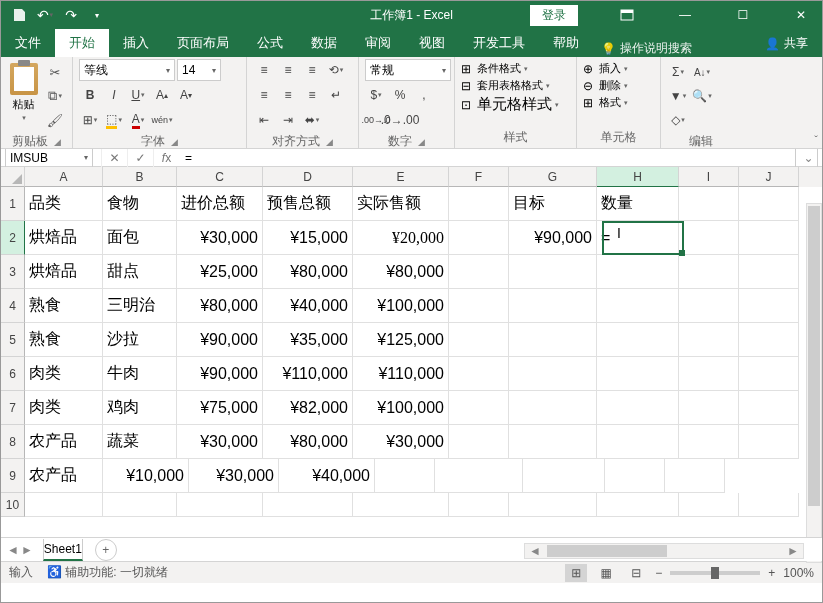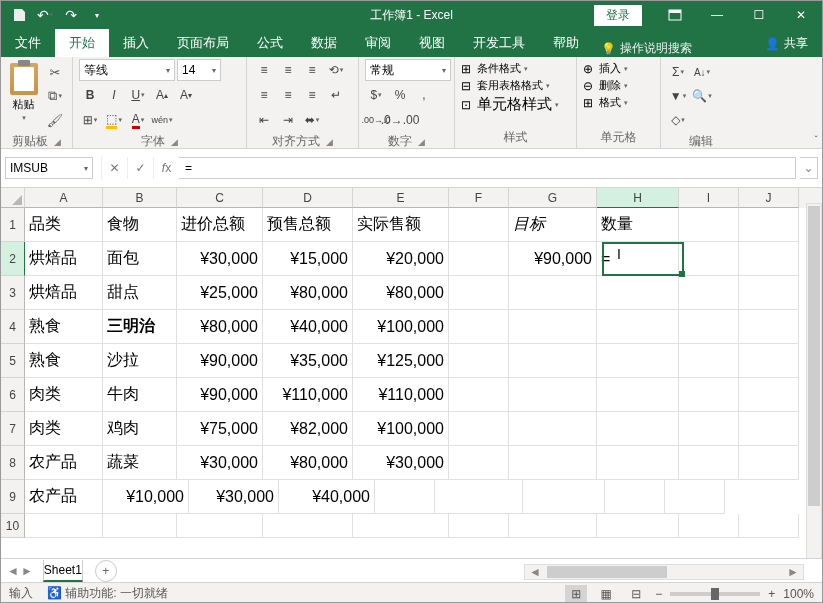--- a/index.html
+++ b/index.html
@@ -1,21 +1,21 @@
 <!DOCTYPE html>
 <html><head>
 <meta charset="utf-8">
 <style>
 *{box-sizing:border-box;margin:0;padding:0;font-family:"Microsoft YaHei","Segoe UI",Arial,sans-serif;font-size:12px;user-select:none}
 body{background:#fff;width:823px;height:603px;overflow:hidden;position:relative;border:1px solid #999}
 .titlebar{height:28px;background:#217346;display:flex;align-items:center;color:#fff;position:relative}
 .qat{display:flex;gap:2px;padding-left:6px;align-items:center}
 .qat-btn{width:24px;height:24px;display:flex;align-items:center;justify-content:center;color:#fff;font-size:14px}
 .title-center{position:absolute;left:50%;transform:translateX(-50%);font-size:12px}
-.title-right{margin-left:auto;display:flex;align-items:center;gap:0}
+.title-right{margin-left:auto;display:flex;align-items:center;gap:16px}
 .login-btn{background:#fff;color:#217346;padding:2px 12px;margin-right:12px;font-size:12px}
 .win-btn{width:42px;height:28px;display:flex;align-items:center;justify-content:center;color:#fff}
 .tabbar{height:28px;background:#217346;display:flex;align-items:flex-end;color:#fff}
 .tab{padding:5px 14px;font-size:13px;cursor:pointer}
 .tab.active{background:#fff;color:#217346}
 .tell-me{display:flex;align-items:center;gap:4px;margin-left:8px;opacity:.9}
 .share{margin-left:auto;padding:5px 14px;display:flex;align-items:center;gap:4px}
 .ribbon{height:92px;background:#f3f2f1;border-bottom:1px solid #d4d4d4;display:flex;position:relative}
 .rgroup{border-right:1px solid #d4d4d4;padding:2px 6px 0;display:flex;flex-direction:column;height:100%}
 .rgroup-body{flex:1;display:flex;gap:4px;align-items:flex-start}
@@ -25,21 +25,21 @@
 .paste-icon{width:28px;height:32px;background:linear-gradient(#d4a75f,#c89445);border-radius:2px;position:relative}
 .paste-icon::before{content:"";position:absolute;top:4px;left:4px;right:4px;bottom:4px;background:#fff}
 .paste-icon::after{content:"";position:absolute;top:-3px;left:8px;width:12px;height:6px;background:#888;border-radius:1px}
 .mini-col{display:flex;flex-direction:column;gap:2px;padding-top:2px}
 .mini-btn{width:22px;height:22px;display:flex;align-items:center;justify-content:center;color:#555;font-size:13px}
 .combo{border:1px solid #ccc;background:#fff;height:22px;display:flex;align-items:center;padding:0 4px;min-width:40px;justify-content:space-between}
 .combo .dd{font-size:8px;color:#666}
 .font-row{display:flex;gap:2px;align-items:center}
 .fbtn{width:22px;height:22px;display:flex;align-items:center;justify-content:center;color:#444;border:1px solid transparent}
 .dd-arr{font-size:7px;color:#666;margin-left:1px}
-.namebox-row{height:39px;background:#fff;border-bottom:1px solid #d4d4d4;display:flex;align-items:center}
+.namebox-row{height:18px;background:#fff;border-bottom:1px solid #d4d4d4;display:flex;align-items:center}
 .namebox{width:88px;height:22px;border:1px solid #ccc;margin-left:4px;display:flex;align-items:center;padding:0 4px;justify-content:space-between}
 .fx-btns{display:flex;gap:0;margin-left:8px}
 .fx-btn{width:26px;height:22px;display:flex;align-items:center;justify-content:center;color:#777;border-left:1px solid #eee}
 .formula-bar{flex:1;height:22px;border:1px solid #ccc;border-left:none;display:flex;align-items:center;padding:0 6px;margin-right:4px}
 .expand-fb{width:18px;display:flex;align-items:center;justify-content:center;color:#888;border:1px solid #ccc;border-left:none;height:22px;margin-right:4px}
 .grid-area{position:relative;height:370px;overflow:hidden;background:#fff}
 .col-headers{display:flex;height:20px;background:#f3f2f1}
 .corner-cell{width:24px;border-right:1px solid #d4d4d4;border-bottom:1px solid #b7b7b7;background:#f3f2f1;position:relative}
 .corner-cell::after{content:"";position:absolute;right:2px;bottom:2px;border:5px solid transparent;border-right-color:#b7b7b7;border-bottom-color:#b7b7b7}
 .col-h{border-right:1px solid #d4d4d4;border-bottom:1px solid #b7b7b7;display:flex;align-items:center;justify-content:center;color:#444;font-size:12px;background:#f3f2f1}
@@ -333,32 +333,32 @@
     </div>
   <div class="rows" id="rows">
       <div class="row">
         <div class="row-h">1</div>
         <div class="cell" style="width: 78px;">品类</div>
         <div class="cell" style="width: 74px;">食物</div>
         <div class="cell" style="width: 86px;">进价总额</div>
         <div class="cell" style="width: 90px;">预售总额</div>
         <div class="cell" style="width: 96px;">实际售额</div>
         <div class="cell" style="width: 60px;"></div>
-        <div class="cell" style="width: 88px; font-style: italic;">目标</div>
+        <div class="cell" style="width: 88px;">目标</div>
         <div class="cell" style="width: 82px;">数量</div>
         <div class="cell" style="width: 60px;"></div>
         <div class="cell" style="width: 60px;"></div>
       </div>
       <div class="row">
         <div class="row-h sel">2</div>
         <div class="cell" style="width: 78px;">烘焙品</div>
         <div class="cell" style="width: 74px;">面包</div>
         <div class="cell num" style="width: 86px;">¥30,000</div>
         <div class="cell num" style="width: 90px;">¥15,000</div>
-        <div class="cell num" style="width: 96px;">¥20,000</div>
+        <div class="cell num" style="width: 96px; font-family: Liberation Serif, serif;">¥20,000</div>
         <div class="cell" style="width: 60px;"></div>
         <div class="cell num" style="width: 88px;">¥90,000</div>
         <div class="cell" style="width: 82px;">=</div>
         <div class="cell" style="width: 60px;"></div>
         <div class="cell" style="width: 60px;"></div>
       </div>
       <div class="row">
         <div class="row-h">3</div>
         <div class="cell" style="width: 78px;">烘焙品</div>
         <div class="cell" style="width: 74px;">甜点</div>
@@ -367,21 +367,21 @@
         <div class="cell num" style="width: 96px;">¥80,000</div>
         <div class="cell" style="width: 60px;"></div>
         <div class="cell" style="width: 88px;"></div>
         <div class="cell" style="width: 82px;"></div>
         <div class="cell" style="width: 60px;"></div>
         <div class="cell" style="width: 60px;"></div>
       </div>
       <div class="row">
         <div class="row-h">4</div>
         <div class="cell" style="width: 78px;">熟食</div>
-        <div class="cell" style="width: 74px; font-weight: bold;">三明治</div>
+        <div class="cell" style="width: 74px;">三明治</div>
         <div class="cell num" style="width: 86px;">¥80,000</div>
         <div class="cell num" style="width: 90px;">¥40,000</div>
         <div class="cell num" style="width: 96px;">¥100,000</div>
         <div class="cell" style="width: 60px;"></div>
         <div class="cell" style="width: 88px;"></div>
         <div class="cell" style="width: 82px;"></div>
         <div class="cell" style="width: 60px;"></div>
         <div class="cell" style="width: 60px;"></div>
       </div>
       <div class="row">

